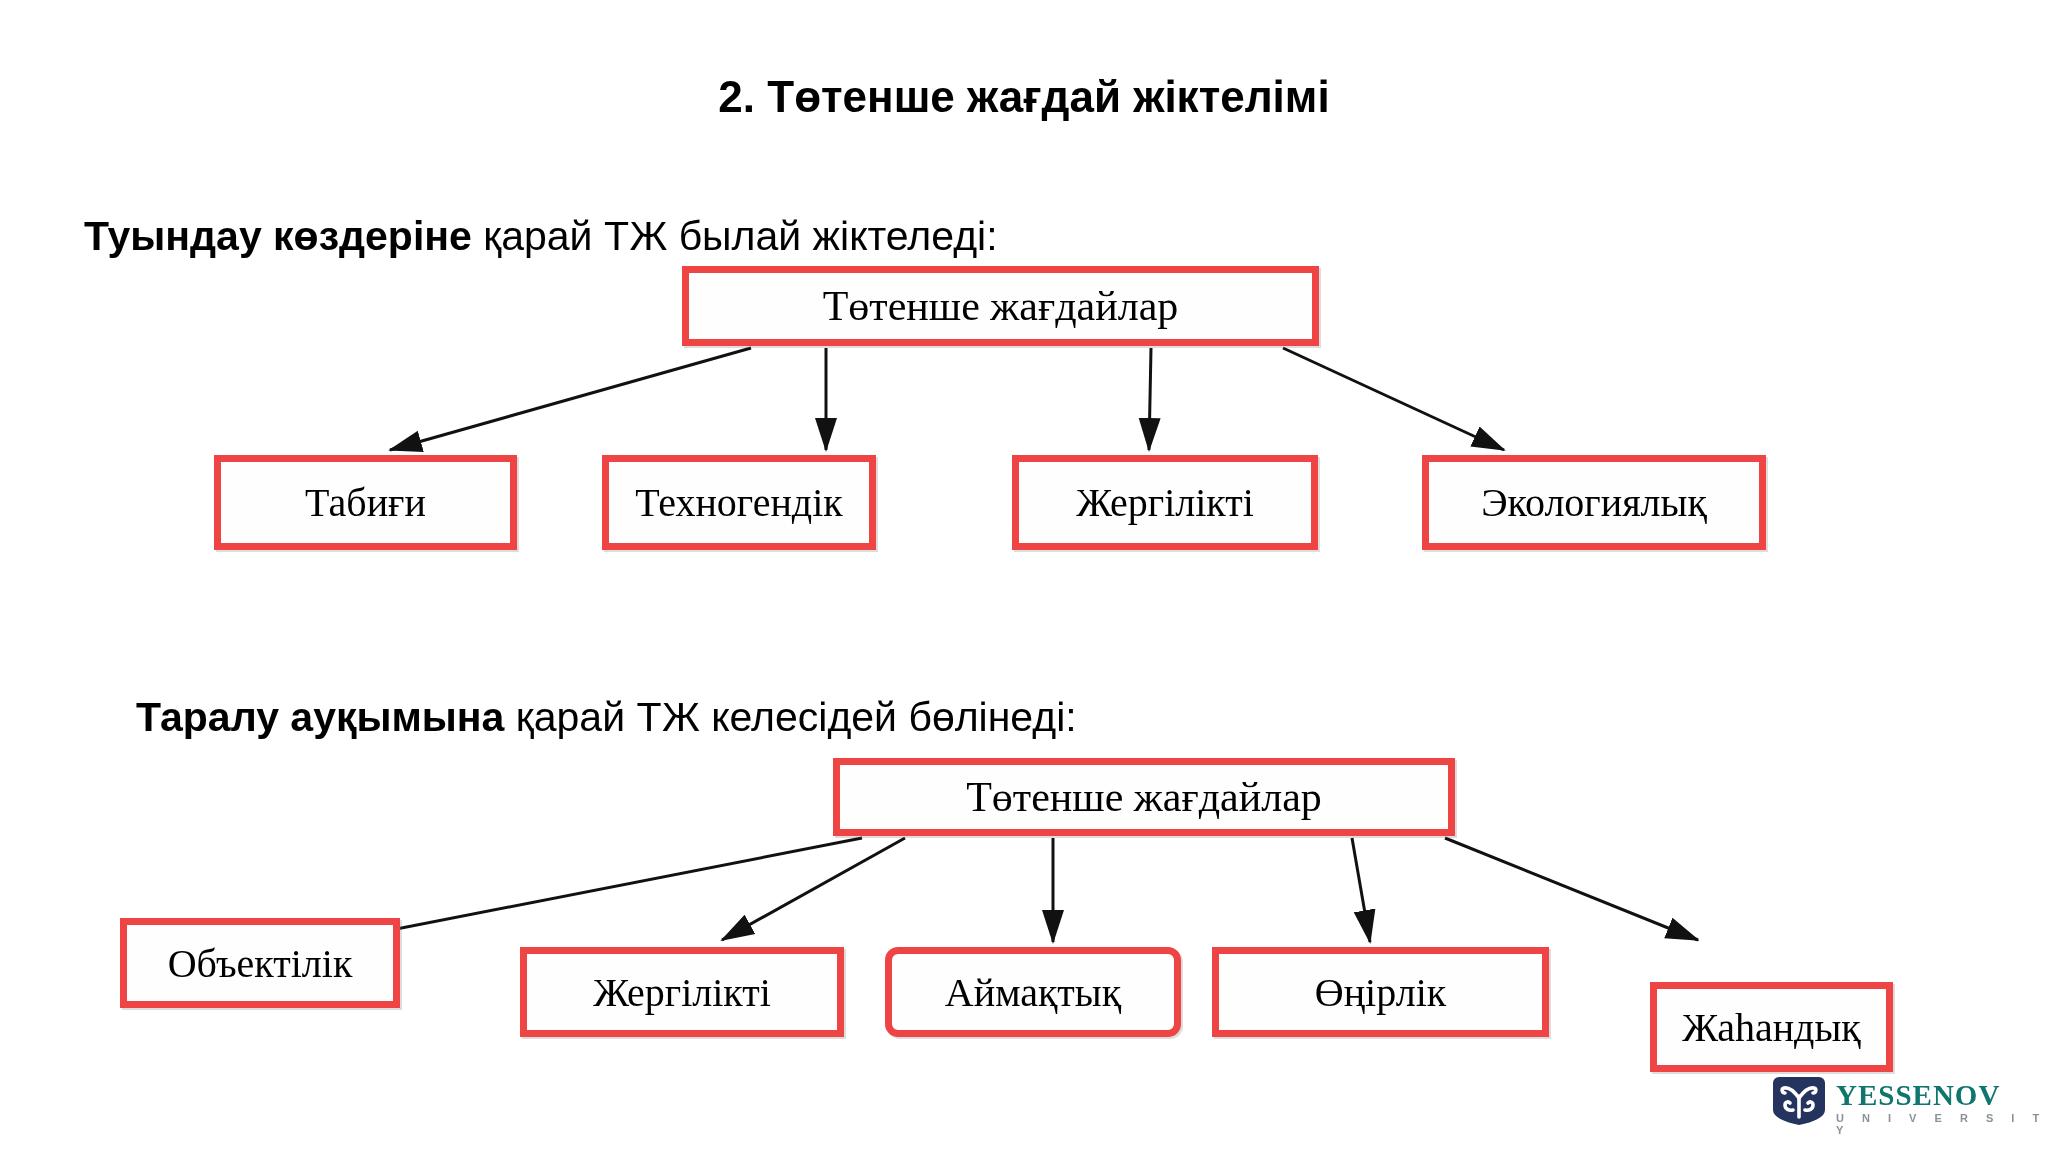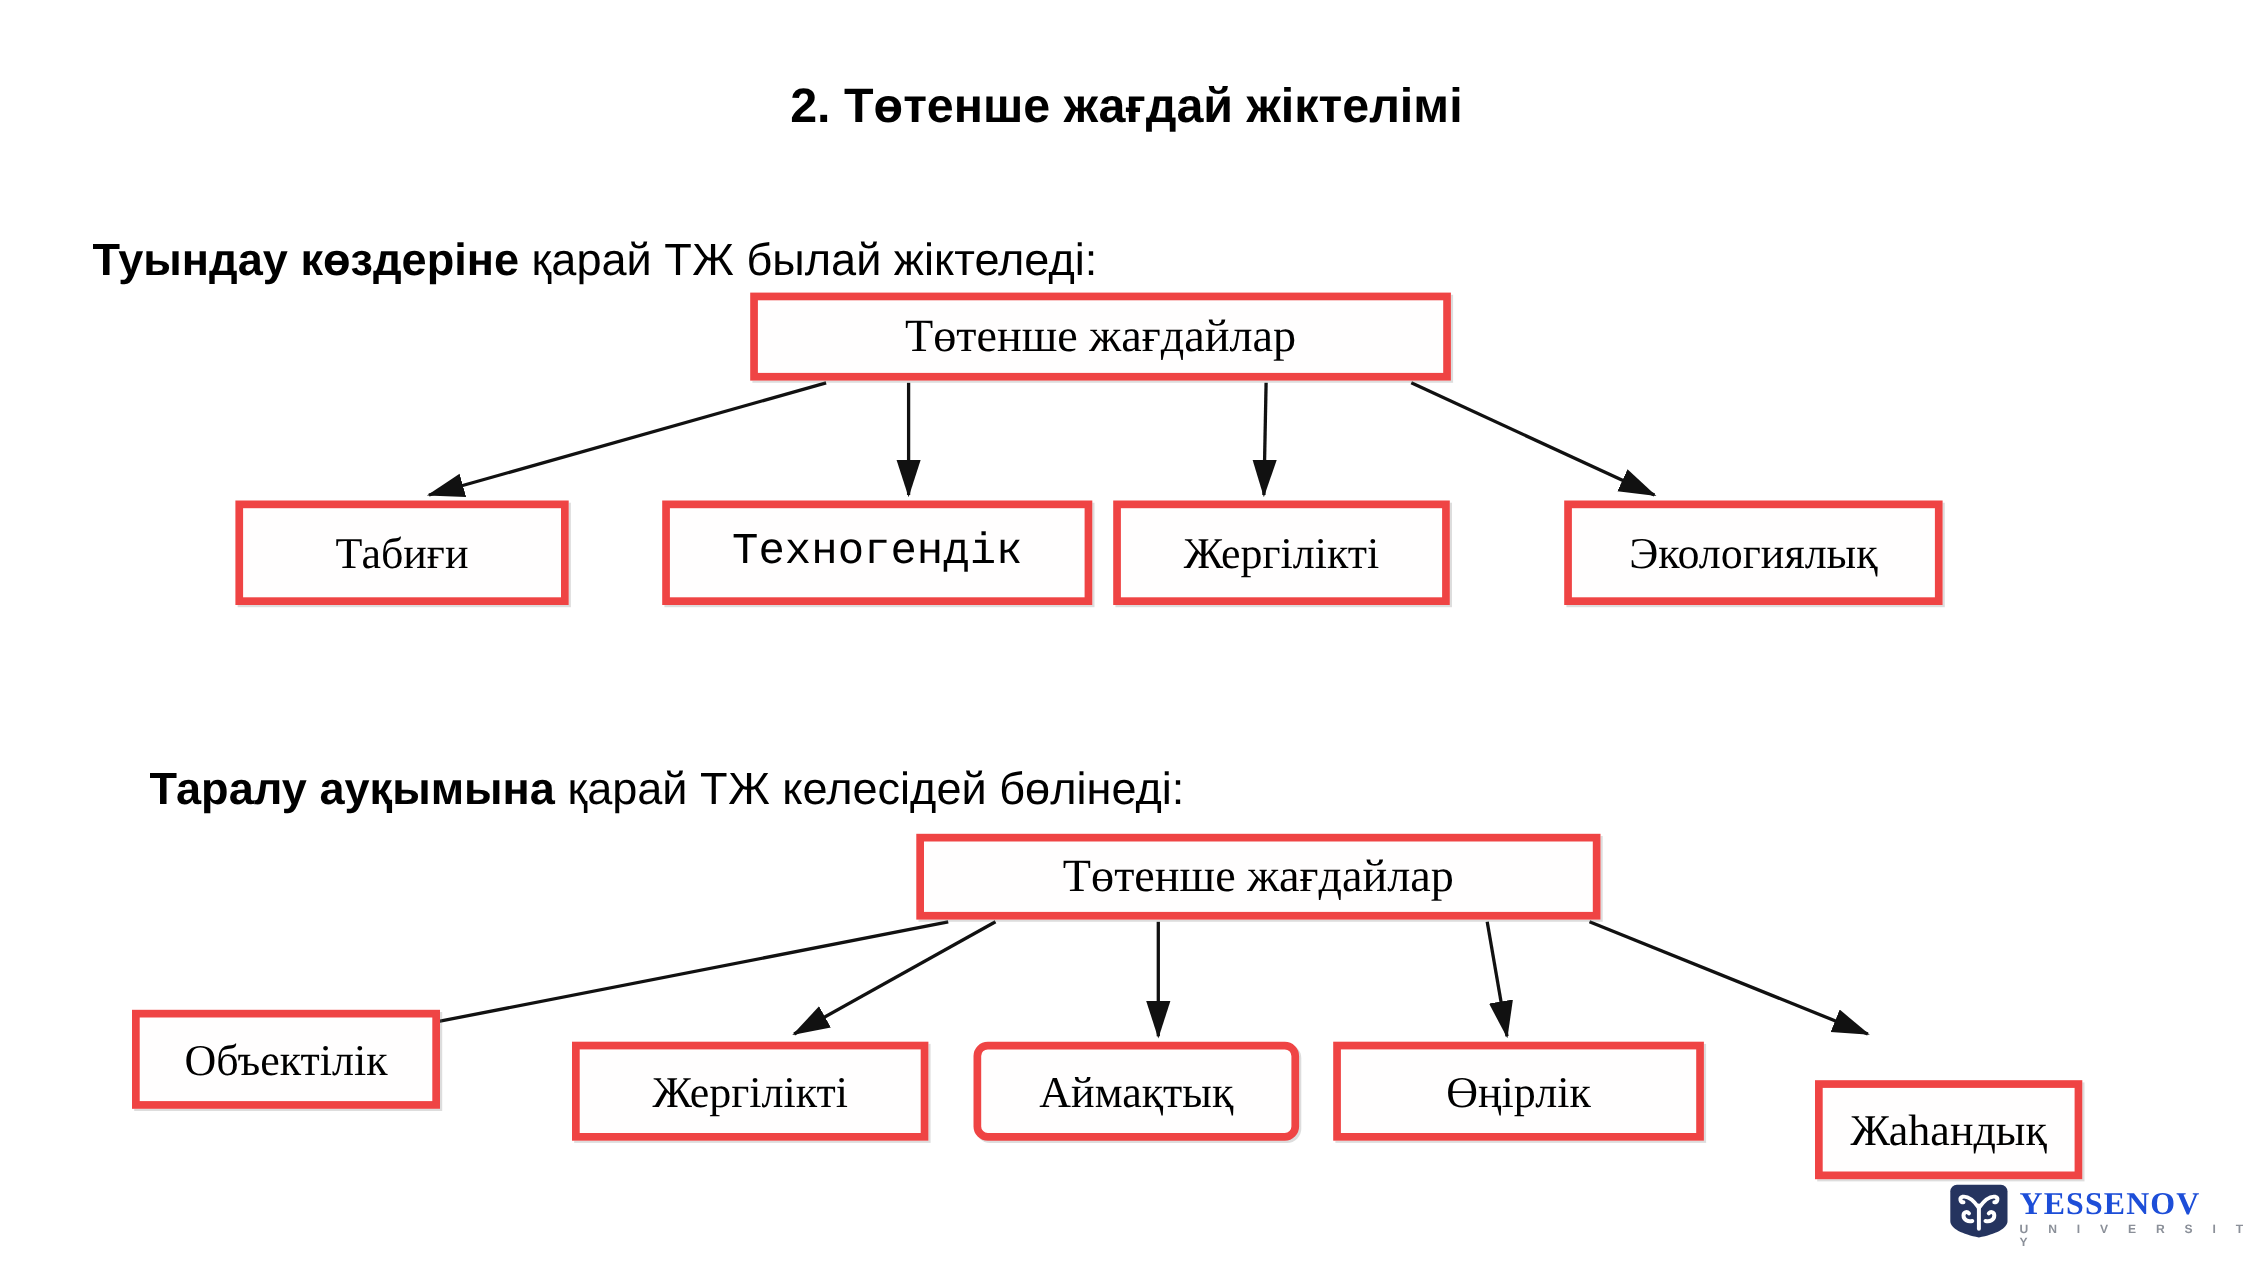--- a/index.html
+++ b/index.html
@@ -37,40 +37,40 @@
     display:flex;align-items:center;justify-content:center;
     font-family:"Liberation Serif","DejaVu Serif",serif;
     font-size:40px;
     box-shadow:2px 2px 0 rgba(120,120,120,0.25);
     white-space:nowrap;
   }
   .dbox.root{font-size:42px;}
   
   #d1-root{left:682px;top:266px;width:637px;height:80px;}
   #d1-c0{left:214px;top:455px;width:303px;height:95px;}
-  #d1-c1{left:602px;top:455px;width:391px;height:95px;font-family:Liberation Mono, monospace;}
+  #d1-c1{left:602px;top:455px;width:274px;height:95px;}
   #d1-c2{left:1012px;top:455px;width:306px;height:95px;}
   #d1-c3{left:1422px;top:455px;width:344px;height:95px;}
   
   #d2-root{left:833px;top:758px;width:622px;height:78px;}
   #d2-c0{left:120px;top:918px;width:280px;height:90px;}
   #d2-c1{left:520px;top:947px;width:324px;height:90px;}
   #d2-c2{left:885px;top:947px;width:296px;height:90px;border-radius:13px;}
   #d2-c3{left:1212px;top:947px;width:337px;height:90px;}
   #d2-c4{left:1614px;top:982px;width:243px;height:90px;margin-left:36px;}
   
   .logo{
     position:absolute;left:1772px;top:1076px;
     display:flex;align-items:flex-start;gap:10px;
   }
   .logo-text{display:flex;flex-direction:column;margin-top:4px;}
   .logo-name{
     font-family:"Liberation Serif","DejaVu Serif",serif;
     font-weight:bold;font-size:29px;line-height:30px;
-    color:#1d4ed8;letter-spacing:1px;
+    color:#0f766e;letter-spacing:1px;
   }
   .logo-sub{
     font-size:11px;letter-spacing:7.5px;
     color:#8b9099;margin-top:2px;font-weight:bold;
   }
 </style>
 </head>
 <body>
 
 <div class="slide">

